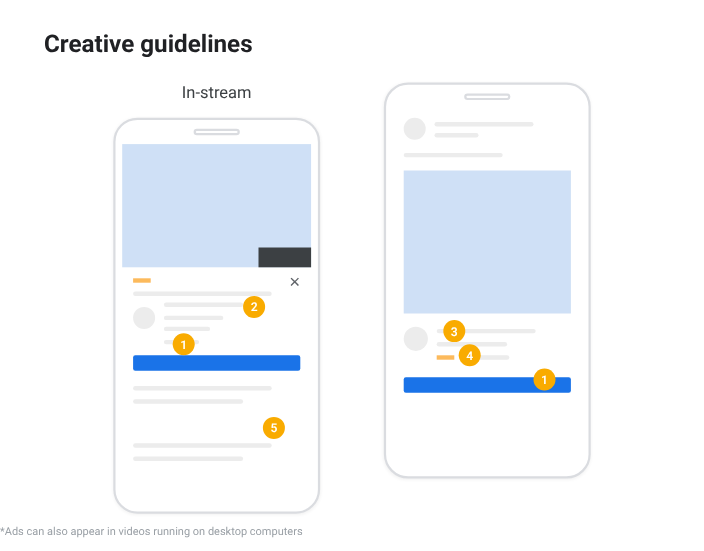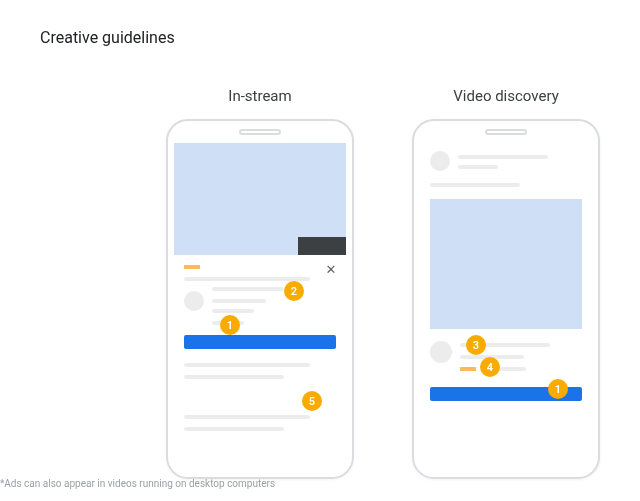--- a/index.html
+++ b/index.html
@@ -5,28 +5,28 @@
   * { box-sizing: border-box; margin: 0; padding: 0; }
   body {
     font-family: -apple-system, BlinkMacSystemFont, "Segoe UI", Roboto, Arial, sans-serif;
     background: #fff;
     width: 640px;
     height: 501px;
     position: relative;
     padding: 28px 40px 20px 40px;
   }
   .title {
-    font-size: 16px;
-    font-weight: 400;
+    font-size: 22px;
+    font-weight: 700;
     color: #202124;
-    margin-bottom: 40px;
+    margin-bottom: 22px;
   }
   .row {
     display: flex;
-    justify-content: flex-end;
+    justify-content: center;
     gap: 58px;
   }
   .col {
     display: flex;
     flex-direction: column;
     align-items: center;
   }
   .col-label {
     font-size: 15px;
     color: #3c4043;
@@ -130,21 +130,20 @@
         <div class="lt" style="position:absolute;top:284px;left:10px;width:100px;height:4px;"></div>
 
         <div class="badge" style="top:138px;left:110px;">2</div>
         <div class="badge" style="top:172px;left:46px;">1</div>
         <div class="badge" style="top:248px;left:128px;">5</div>
       </div>
     </div>
   </div>
 
   <div class="col">
-    <div class="col-label">Video discovery</div>
     <div class="phone">
       <div class="speaker"></div>
       <div class="screen">
 
         <div class="lt circle" style="position:absolute;top:8px;left:10px;width:20px;height:20px;"></div>
         <div class="lt" style="position:absolute;top:12px;left:38px;width:90px;height:4px;"></div>
         <div class="lt" style="position:absolute;top:22px;left:38px;width:40px;height:4px;"></div>
         <div class="lt" style="position:absolute;top:40px;left:10px;width:90px;height:4px;"></div>
 
         <div class="blue" style="position:absolute;top:56px;left:10px;right:10px;height:130px;"></div>

